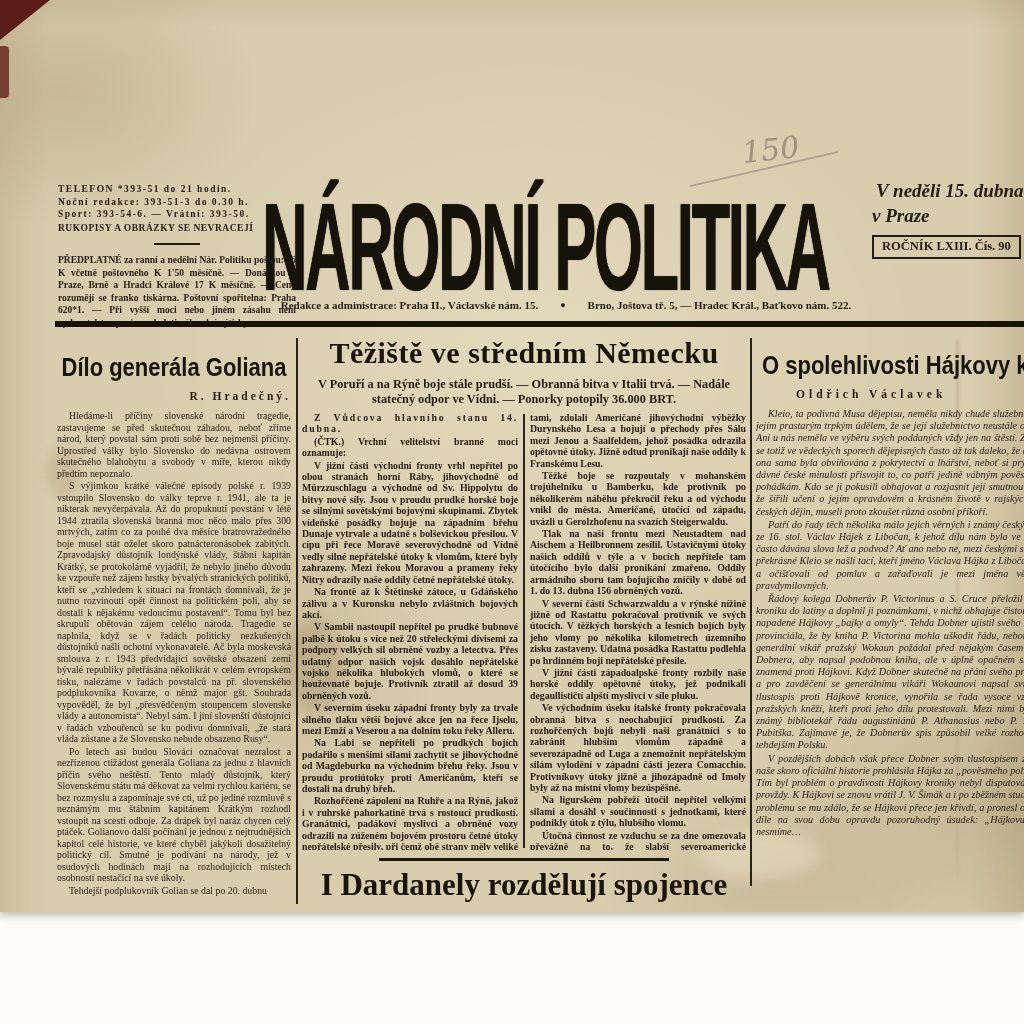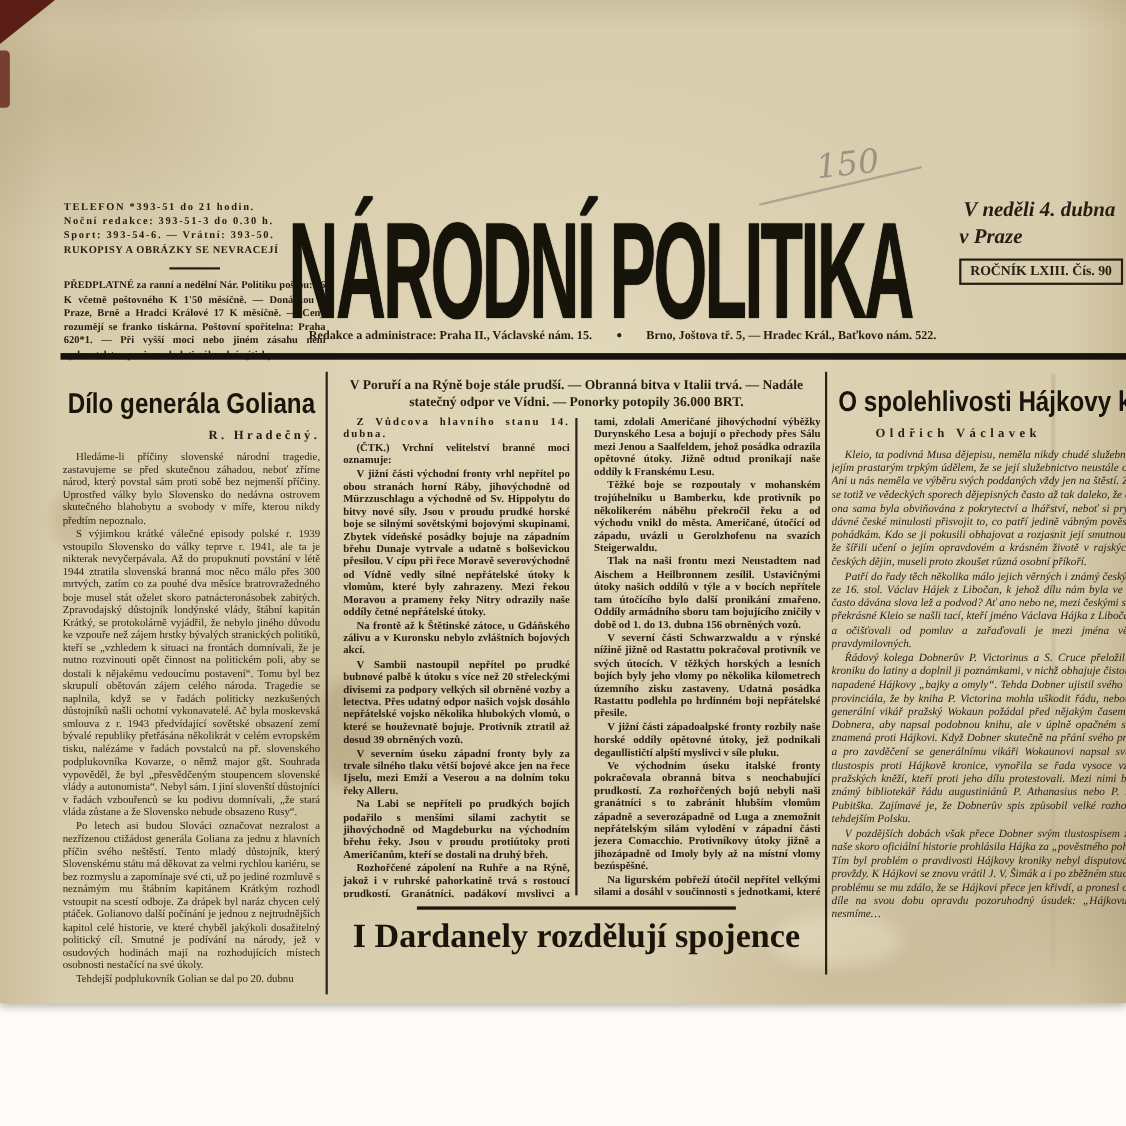--- a/index.html
+++ b/index.html
@@ -63,21 +63,21 @@
   .col-left { position:absolute; left:57px; top:340px; width:234px; height:566px; overflow:hidden; }
   .h-sans { font-family:"Liberation Sans", sans-serif; font-weight:bold; color:#1a150c; text-align:center; transform:scaleY(1.18); transform-origin:center top; }
   .col-left h2 { font-size:22px; margin-top:12px; }
   .byline { text-align:right; font-weight:bold; font-size:11.5px; letter-spacing:3px; margin:12px 0 8px 0; white-space:nowrap; }
   .bodytxt p { font-size:9.8px; line-height:11.5px; text-align:justify; text-indent:12px; margin-bottom:1px; }
 
   .mid { position:absolute; left:302px; top:336px; width:444px; height:570px; overflow:hidden; }
   .mid h1 { font-size:30px; font-weight:bold; text-align:center; color:#1a140a; letter-spacing:.5px; }
   .subhead { font-size:12.3px; font-weight:bold; text-align:center; line-height:1.18; margin:7px 8px 6px 8px; }
   .midcols { position:relative; display:flex; gap:12px; height:438px; overflow:hidden; }
-  .mcol { width:216px;margin-left:10px; }
+  .mcol { width:216px; }
   .mcol-rule { position:absolute; left:221px; top:2px; width:1.5px; height:434px; background:#2a2216; }
   .mid .bodytxt p { font-weight:bold; line-height:11.4px; }
   .dateline { font-weight:bold; letter-spacing:1.8px; text-indent:12px; font-size:9.8px; line-height:11.4px; }
   .agency { font-weight:bold; font-size:9.8px; line-height:11.4px; }
   .dard-rule { width:290px; height:2.5px; background:#1c160c; margin:8px auto 6px auto; }
   .dard-title { font-size:31px; font-weight:bold; text-align:center; color:#1a140a; white-space:nowrap; }
 
   .col-right { position:absolute; left:756px; top:340px; width:268px; height:548px; overflow:hidden; }
   .col-right h2 { font-size:22px; white-space:nowrap; text-align:left; margin:10px 0 0 6px; }
   .col-right .byline { letter-spacing:4px; text-align:left; margin-left:40px; }
@@ -110,41 +110,42 @@
         <div class="short-rule"></div>
         <p class="sub">PŘEDPLATNÉ za ranní a nedělní Nár. Politiku poštou: 16 K včetně poštovného K 1'50 měsíčně. — Donáškou v Praze, Brně a Hradci Králové 17 K měsíčně. — Ceny rozumějí se franko tiskárna. Poštovní spořitelna: Praha 620*1. — Při vyšší moci nebo jiném zásahu není vydavatelstvo povinno dodati náhradní výtisky.</p>
       </div>
 
       <div class="masthead">NÁRODNÍ POLITIKA</div>
       <div class="addr">
         <span>Redakce a administrace: Praha II., Václavské nám. 15.</span><span class="dot">●</span><span>Brno, Joštova tř. 5, — Hradec Král., Baťkovo nám. 522.</span>
       </div>
 
       <div class="hdr-right">
-        <div class="date1">V neděli 4. dubna</div>
+        <div class="date1">V neděli 15. dubna</div>
         <div class="date2">v Praze</div>
         <div class="issuebox">ROČNÍK LXIII. Čís. 90</div>
       </div>
 
       <div class="main-rule"></div>
 
       <div class="col-left">
         <h2 class="h-sans">Dílo generála Goliana</h2>
         <div class="byline">R. Hradečný.</div>
         <div class="bodytxt">
           <p>Hledáme-li příčiny slovenské národní tragedie, zastavujeme se před skutečnou záhadou, neboť zříme národ, který povstal sám proti sobě bez nejmenší příčiny. Uprostřed války bylo Slovensko do nedávna ostrovem skutečného blahobytu a svobody v míře, kterou nikdy předtím nepoznalo.</p>
           <p>S výjimkou krátké válečné episody polské r. 1939 vstoupilo Slovensko do války teprve r. 1941, ale ta je nikterak nevyčerpávala. Až do propuknutí povstání v létě 1944 ztratila slovenská branná moc něco málo přes 300 mrtvých, zatím co za pouhé dva měsíce bratrovražedného boje musel stát oželet skoro patnácteronásobek zabitých. Zpravodajský důstojník londýnské vlády, štábní kapitán Krátký, se protokolárně vyjádřil, že nebylo jiného důvodu ke vzpouře než zájem hrstky bývalých stranických politiků, kteří se „vzhledem k situaci na frontách domnívali, že je nutno rozvinouti opět činnost na politickém poli, aby se dostali k nějakému vedoucímu postavení“. Tomu byl bez skrupulí obětován zájem celého národa. Tragedie se naplnila, když se v řadách politicky nezkušených důstojníků našli ochotní vykonavatelé. Ač byla moskevská smlouva z r. 1943 předvídající sovětské obsazení zemí bývalé republiky přetřásána několikrát v celém evropském tisku, nalézáme v řadách povstalců na př. slovenského podplukovníka Kovarze, o němž major gšt. Souhrada vypověděl, že byl „přesvědčeným stoupencem slovenské vlády a autonomista“. Nebyl sám. I jiní slovenští důstojníci v řadách vzbouřenců se ku podivu domnívali, „že stará vláda zůstane a že Slovensko nebude obsazeno Rusy“.</p>
           <p>Po letech asi budou Slováci označovat nezralost a nezřízenou ctižádost generála Goliana za jednu z hlavních příčin svého neštěstí. Tento mladý důstojník, který Slovenskému státu má děkovat za velmi rychlou kariéru, se bez rozmyslu a zapomínaje své cti, už po jediné rozmluvě s neznámým mu štábním kapitánem Krátkým rozhodl vstoupit na scestí odboje. Za drápek byl naráz chycen celý ptáček. Golianovo další počínání je jednou z nejtrudnějších kapitol celé historie, ve které chyběl jakýkoli dosažitelný politický cíl. Smutné je podívání na národy, jež v osudových hodinách mají na rozhodujících místech osobnosti nestačící na své úkoly.</p>
           <p>Tehdejší podplukovník Golian se dal po 20. dubnu</p>
         </div>
       </div>
 
       <div class="vrule l"></div>
 
       <div class="mid">
+        <h1>Těžiště ve středním Německu</h1>
         <div class="subhead">V Poruří a na Rýně boje stále prudší. — Obranná bitva v Italii trvá. — Nadále statečný odpor ve Vídni. — Ponorky potopily 36.000 BRT.</div>
         <div class="midcols">
           <div class="mcol bodytxt">
             <p class="dateline">Z Vůdcova hlavního stanu 14. dubna.</p>
             <p class="agency">(ČTK.) Vrchní velitelství branné moci oznamuje:</p>
             <p>V jižní části východní fronty vrhl nepřítel po obou stranách horní Ráby, jihovýchodně od Mürzzuschlagu a východně od Sv. Hippolytu do bitvy nové síly. Jsou v proudu prudké horské boje se silnými sovětskými bojovými skupinami. Zbytek vídeňské posádky bojuje na západním břehu Dunaje vytrvale a udatně s bolševickou přesilou. V cípu při řece Moravě severovýchodně od Vídně vedly silné nepřátelské útoky k vlomům, které byly zahrazeny. Mezi řekou Moravou a prameny řeky Nitry odrazily naše oddíly četné nepřátelské útoky.</p>
             <p>Na frontě až k Štětinské zátoce, u Gdáňského zálivu a v Kuronsku nebylo zvláštních bojových akcí.</p>
             <p>V Sambii nastoupil nepřítel po prudké bubnové palbě k útoku s více než 20 střeleckými divisemi za podpory velkých sil obrněné vozby a letectva. Přes udatný odpor našich vojsk dosáhlo nepřátelské vojsko několika hlubokých vlomů, o které se houževnatě bojuje. Protivník ztratil až dosud 39 obrněných vozů.</p>
             <p>V severním úseku západní fronty byly za trvale silného tlaku větší bojové akce jen na řece Ijselu, mezi Emží a Veserou a na dolním toku řeky Alleru.</p>
             <p>Na Labi se nepříteli po prudkých bojích podařilo s menšími silami zachytit se jihovýchodně od Magdeburku na východním břehu řeky. Jsou v proudu protiútoky proti Američanům, kteří se dostali na druhý břeh.</p>

